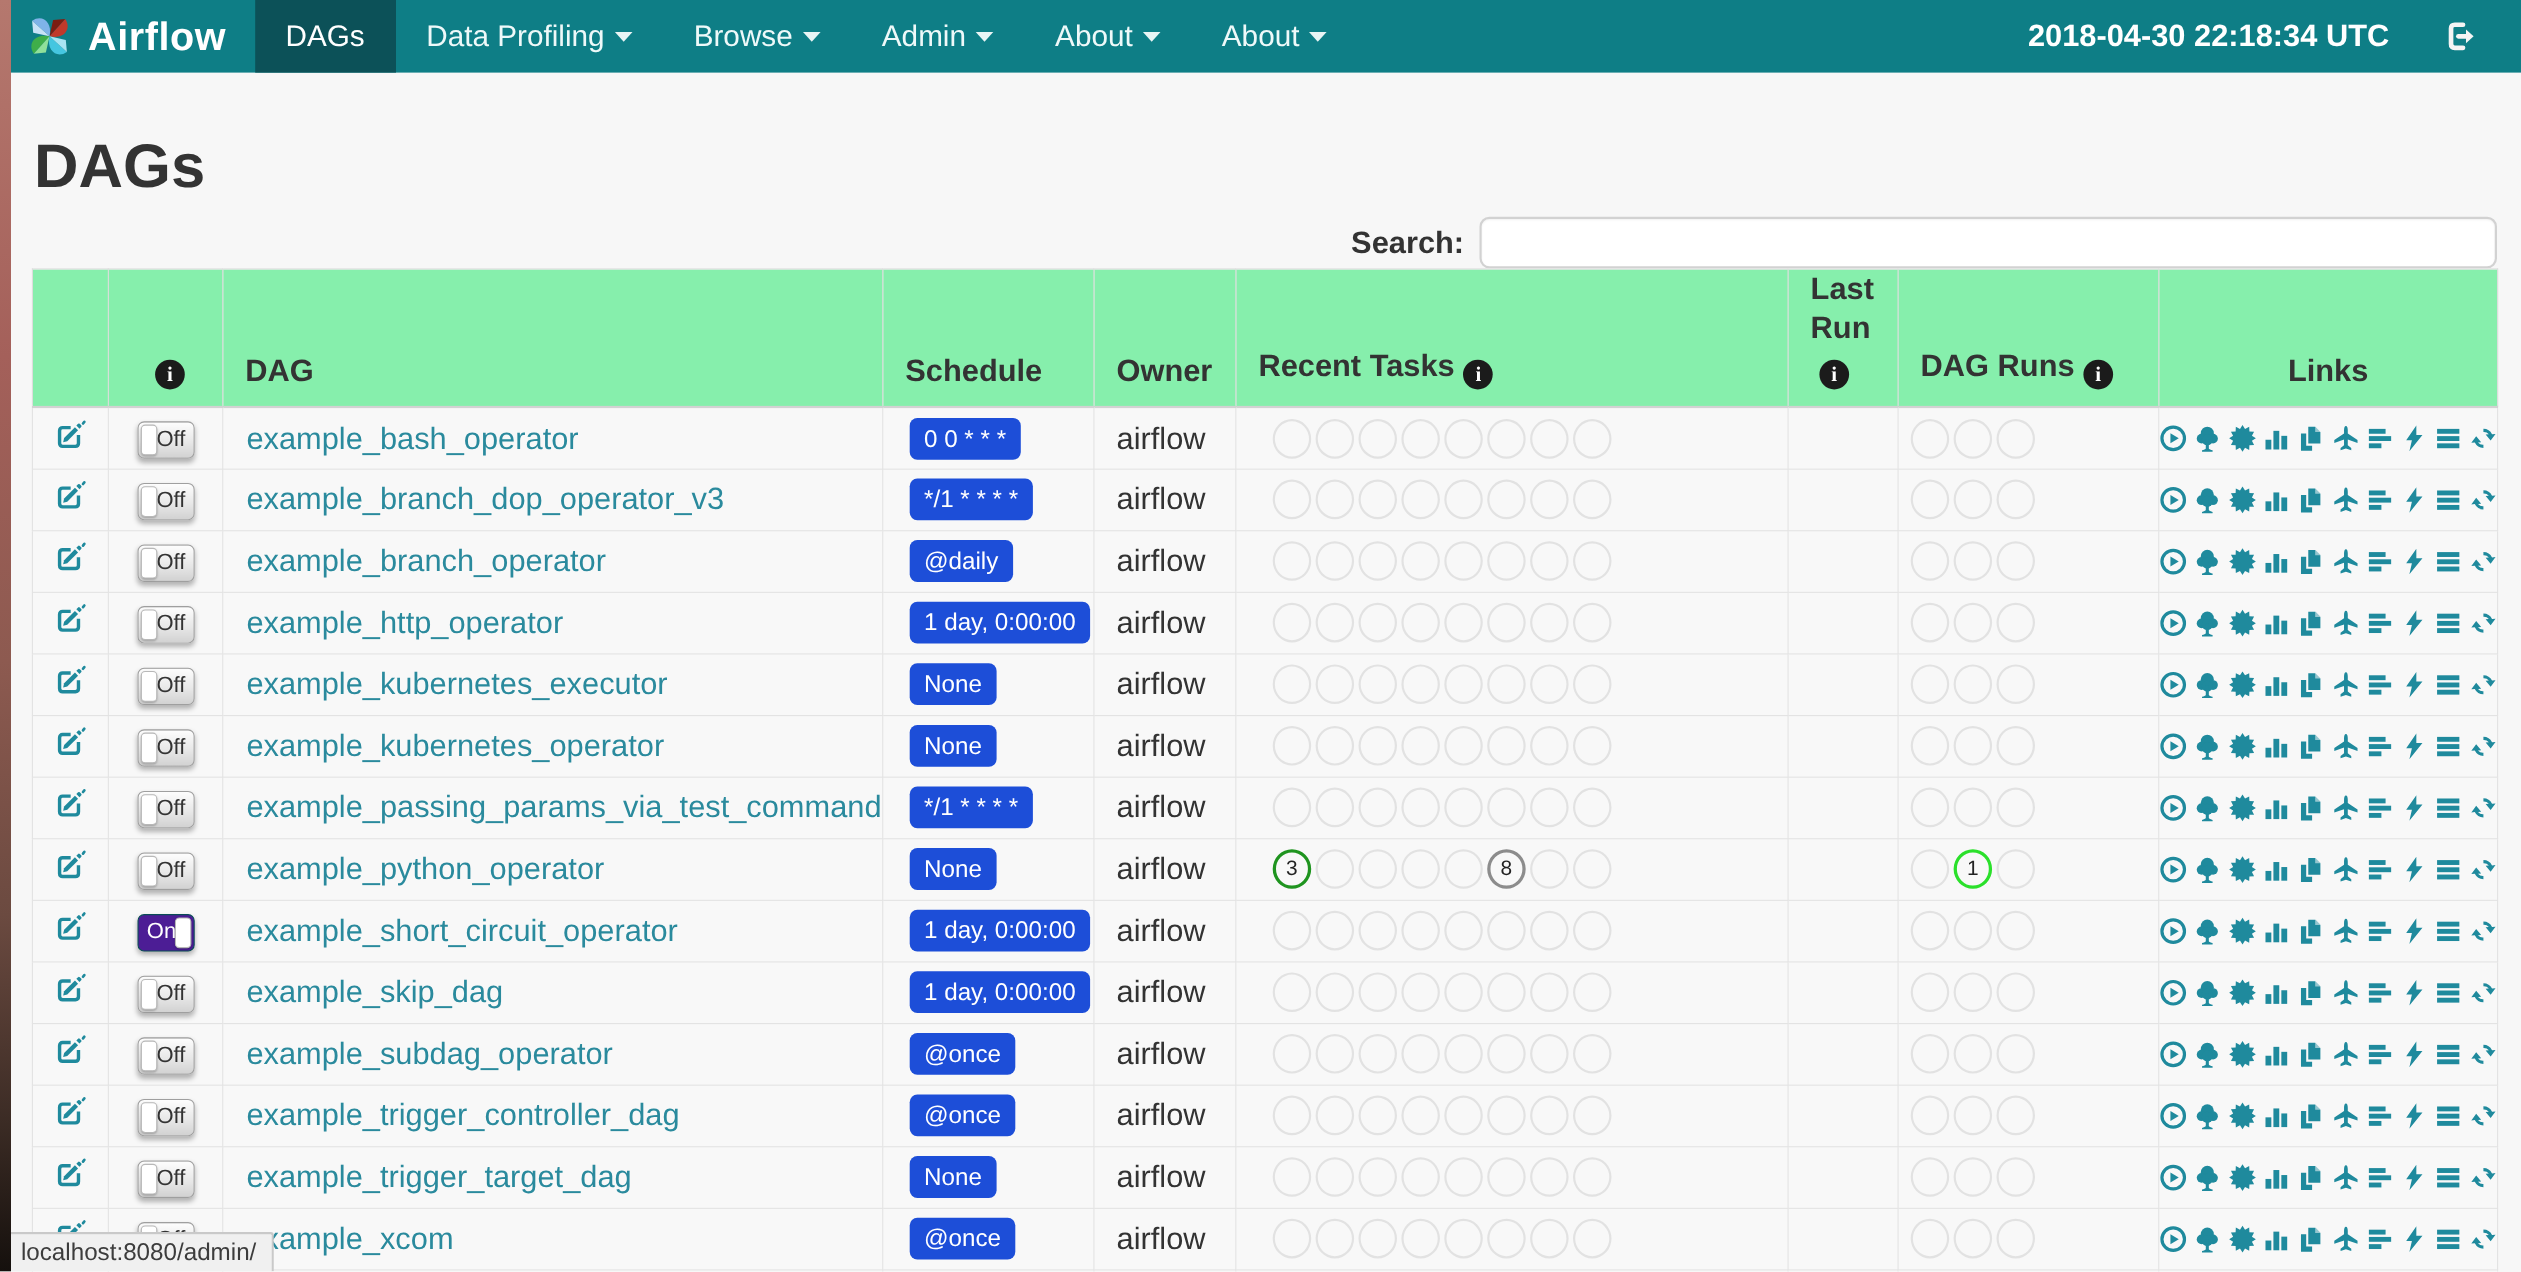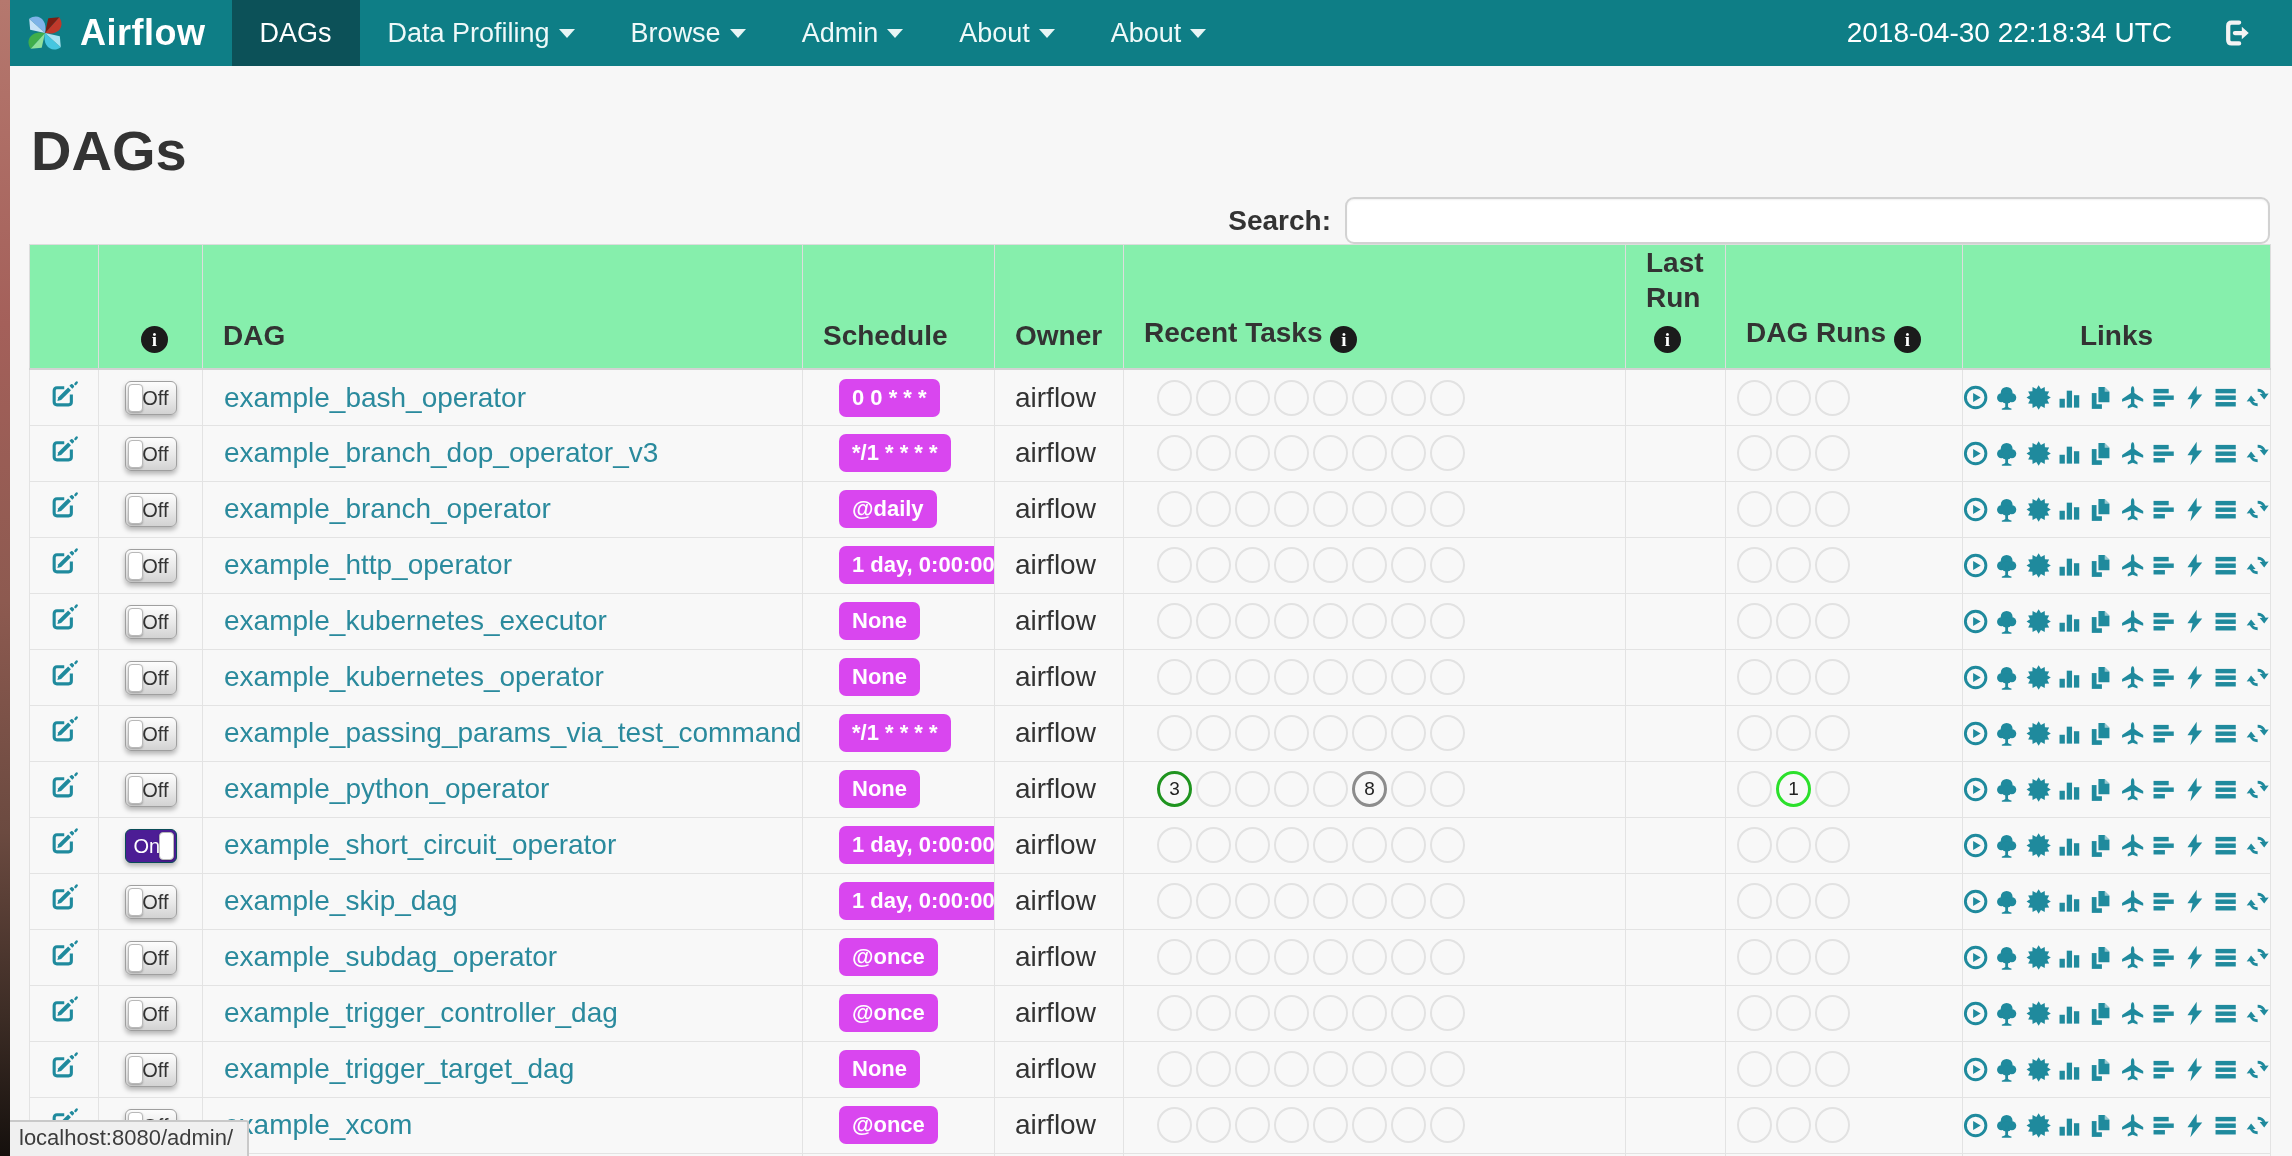--- a/index.html
+++ b/index.html
@@ -26,21 +26,21 @@
   .nav-item{
     display:flex; align-items:center; padding:0 28px; color:#eef9f9;
     font-size:27px; cursor:pointer; white-space:nowrap;
   }
   .nav-item.active{ background:#0c5158; color:#ffffff; }
   .caret{
     display:inline-block; margin-left:9px; width:0; height:0;
     border-left:8px solid transparent; border-right:8px solid transparent;
     border-top:9px solid #e8f5f5;
   }
-  .nav-right{ margin-left:auto; display:flex; align-items:center; gap:48px; padding-right:38px; }
+  .nav-right{ margin-left:auto; display:flex; align-items:center; gap:48px; padding-right:38px;font-weight:bold; }
   .clock{ color:#ffffff; font-size:28px; }
   .logout{ cursor:pointer; display:flex; align-items:center; }
 
   
   .page-title{ position:absolute; left:31px; top:118px; font-size:56px; font-weight:600; color:#333; }
   .search-row{ position:absolute; top:197px; right:22px; display:flex; align-items:center; gap:14px; }
   .search-label{ font-size:28px; font-weight:bold; color:#333; }
   .search-input{
     width:925px; height:47px; border:2px solid #d2d2d2; border-radius:9px;
     background:#fff; font-size:26px; padding:0 16px; outline:none;
@@ -60,22 +60,22 @@
   .dags th.center{ text-align:center; padding-left:0; }
   .dags td{
     height:56px; border:1px solid #e3e3e3; vertical-align:middle;
     font-size:28px; color:#333; overflow:hidden;
   }
   td.c-edit,{ text-align:center; }
   .c-edit,.c-toggle{ text-align:center; }
   .dag-link{ color:#2a8a9d; text-decoration:none; padding-left:21px; display:inline-block; cursor:pointer;text-align:right; }
   .owner-txt{ padding-left:20px; }
   .badge{
-    display:inline-block; margin-left:36px; background:#d946ef; color:#fff;
-    font-size:22px; font-weight:bold; padding:6px 13px; border-radius:7px; white-space:nowrap;
+    display:inline-block; margin-left:24px; background:#1d4ed8; color:#fff;
+    font-size:22px; font-weight:normal; padding:6px 13px; border-radius:7px; white-space:nowrap;
   }
   .info-i{
     display:inline-flex; align-items:center; justify-content:center;
     width:27px; height:27px; border-radius:50%; background:#1b1b1b; color:#fff;
     font-family:"Liberation Serif", serif; font-weight:bold; font-size:19px;
     margin-left:8px; vertical-align:-4px;
   }
   
   .toggle{
     display:inline-flex; align-items:center; width:52px; height:34px;

